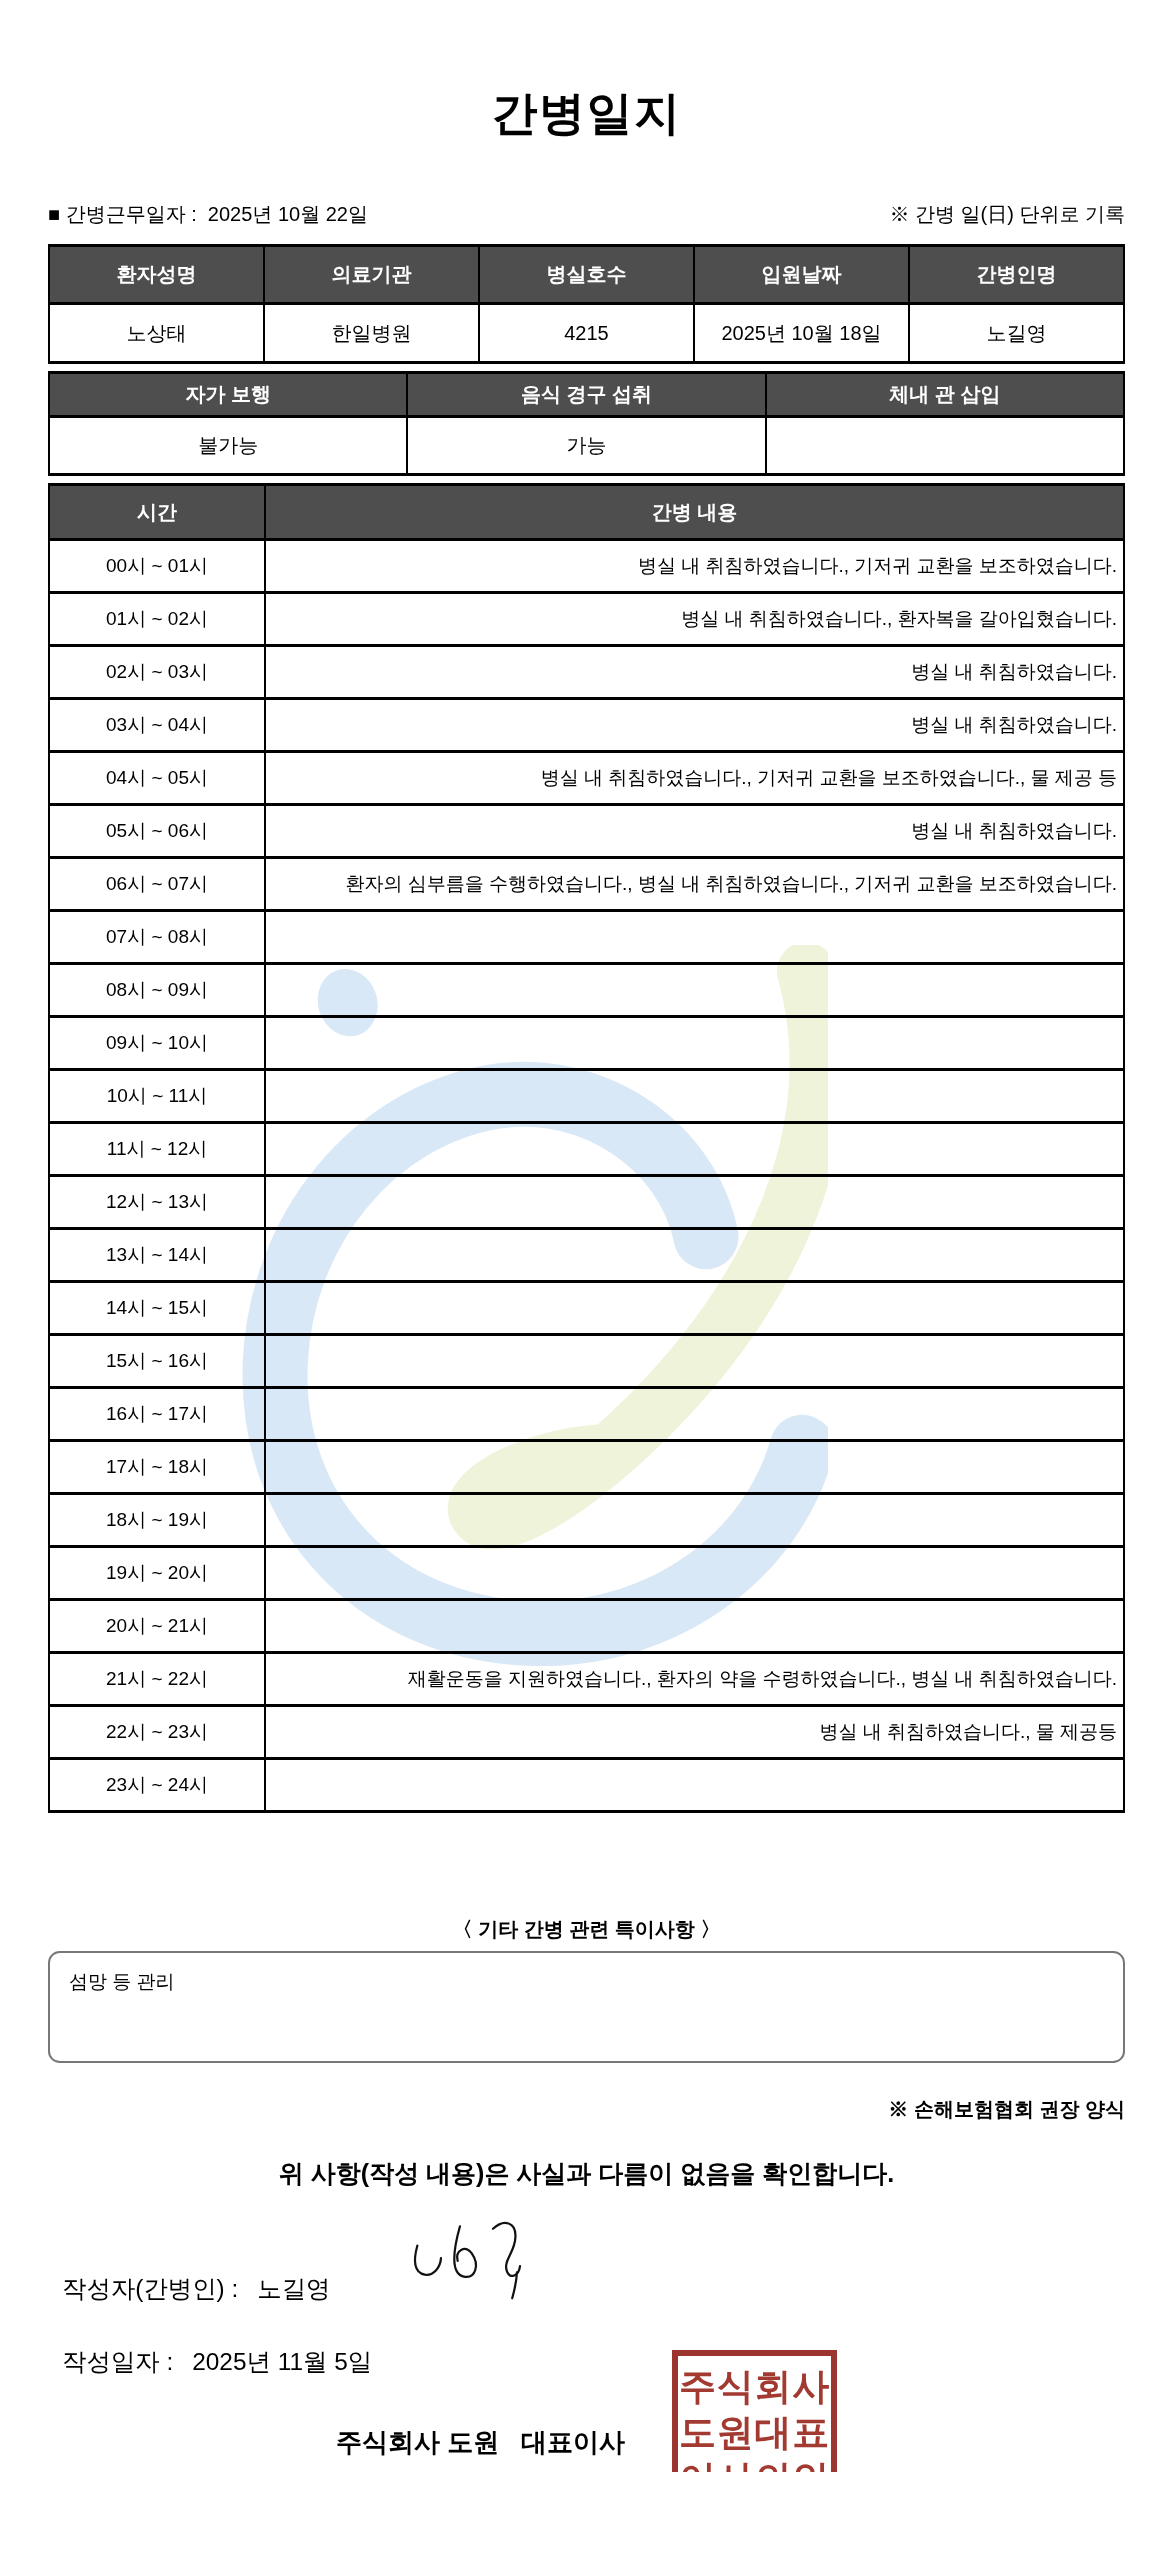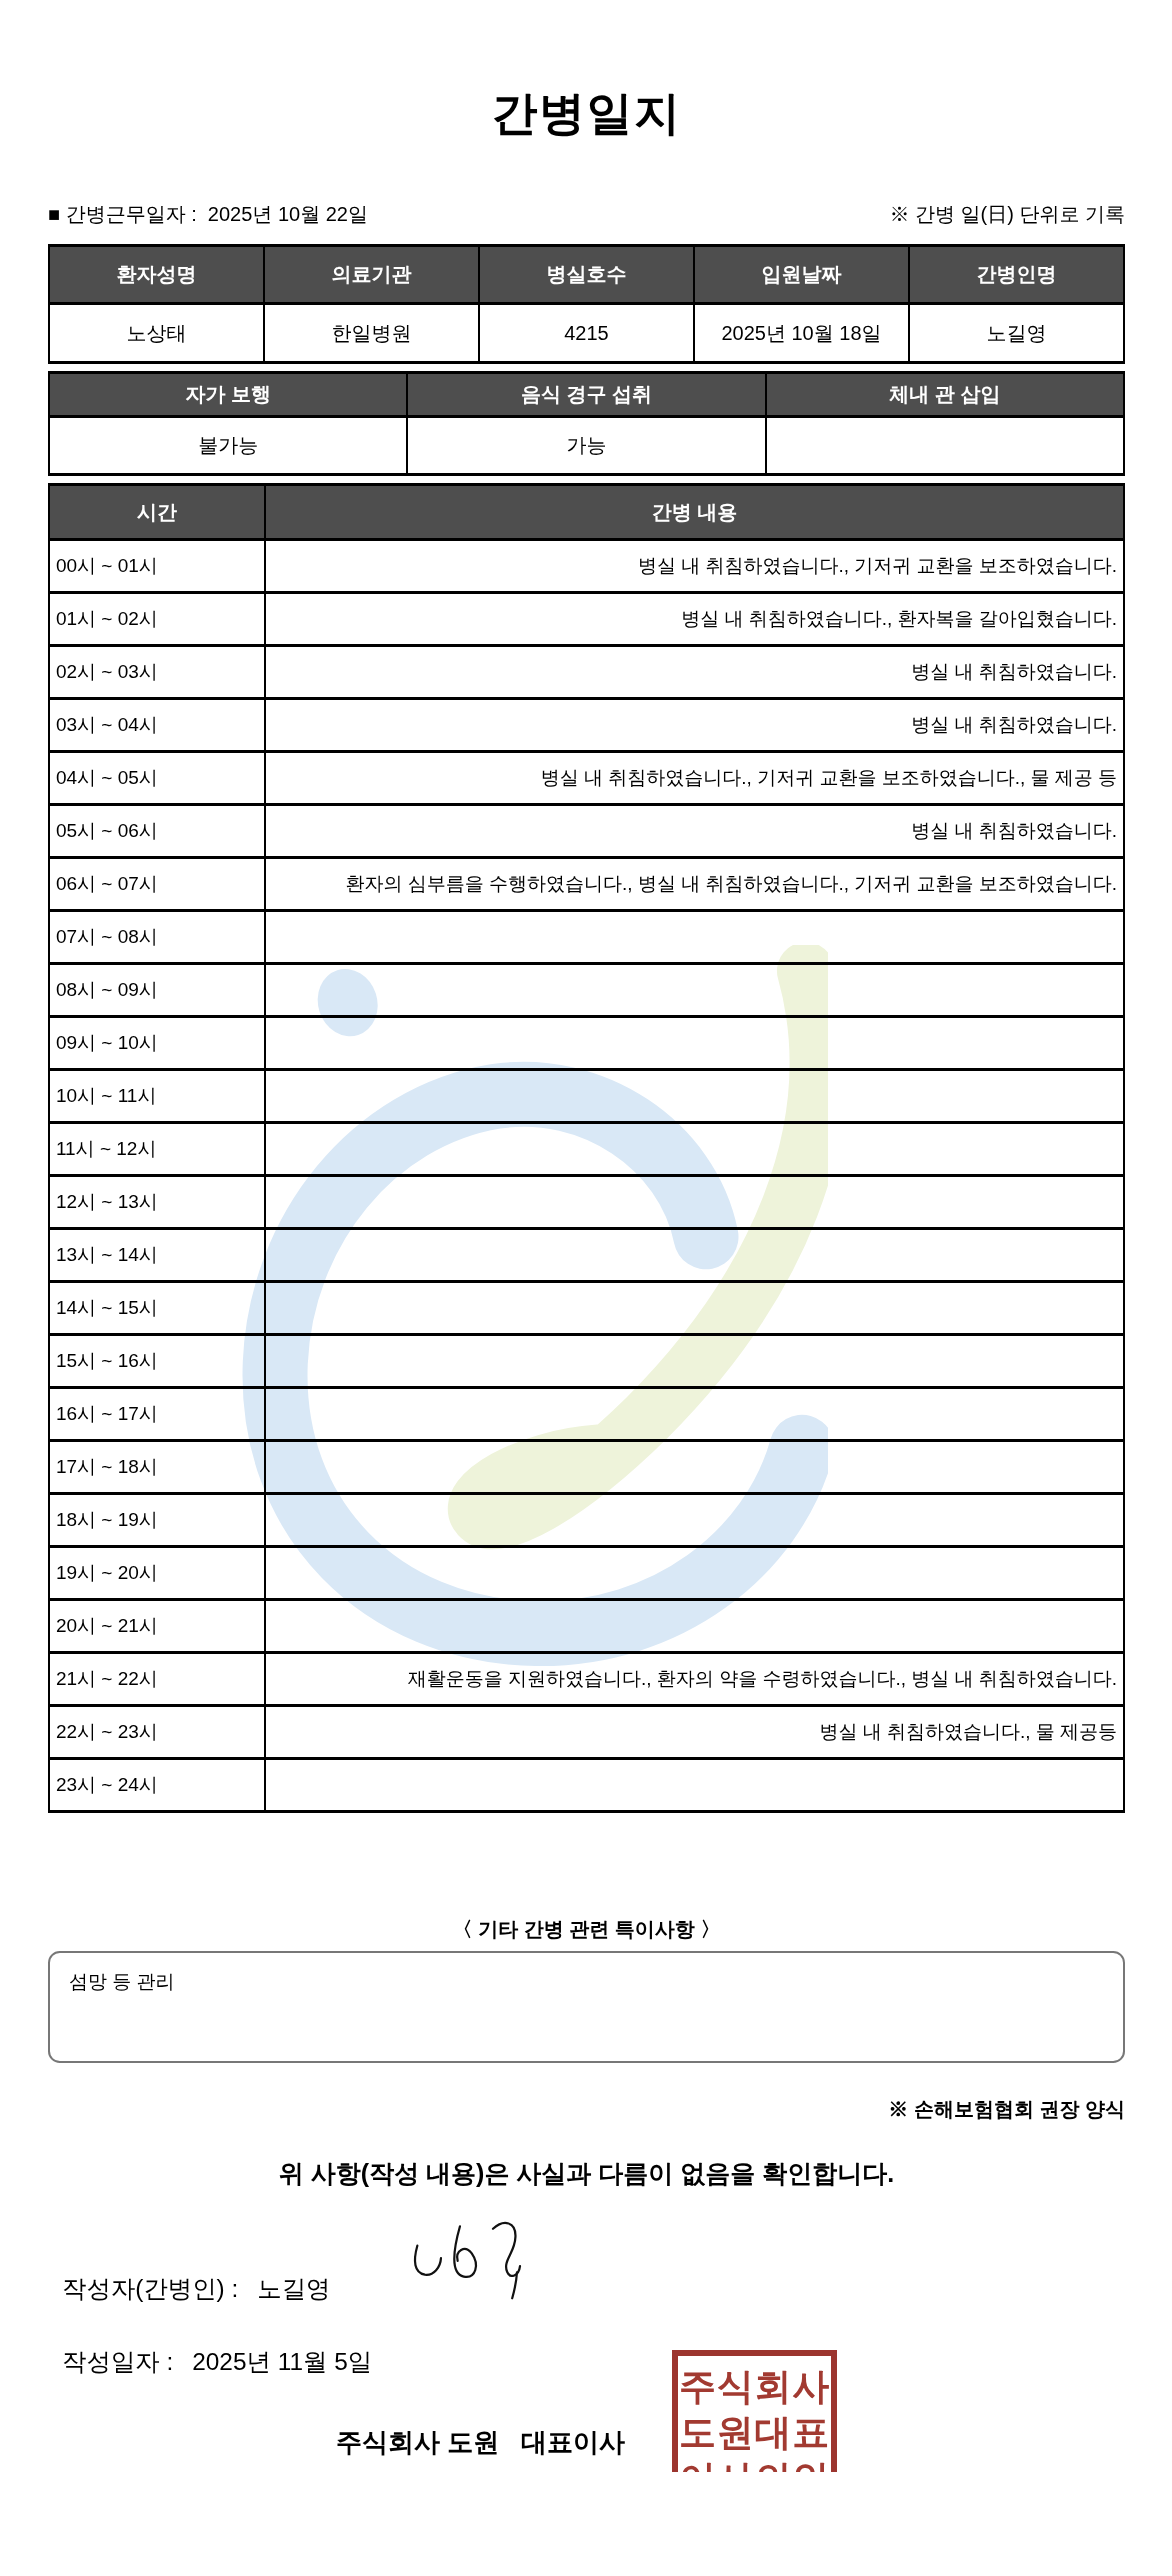--- a/index.html
+++ b/index.html
@@ -29,21 +29,21 @@
   .patient-table td { height:56px; }
 
   .status-table { top:371px; }
   .status-table th { height:41px; }
   .status-table td { height:55px; }
 
   .care-table { top:483px; }
   .care-table th { height:52px; }
   .care-table td { height:50px; }
   .care-table col.c-time { width:216px; }
-  .care-table td.time { text-align:left; font-size:19px; }
+  .care-table td.time { text-align:center; font-size:19px; }
   .care-table td.content { text-align:right; padding-left:15px; font-size:19px; }
 
   .watermark { position:absolute; left:222px; top:945px; z-index:0; }
 
   .special-heading { position:absolute; top:1916px; left:0; width:100%;
                      text-align:center; font-weight:bold; font-size:20px; z-index:2; }
   .notes-box { position:absolute; top:1951px; left:48px; width:1077px; height:112px;
                box-sizing:border-box; border:2.2px solid #777; border-radius:11.8px;
                padding:16.2px 19px; font-size:19px; z-index:2; background:#fff; }
   .form-note { position:absolute; top:2096px; right:48px; font-weight:bold;

